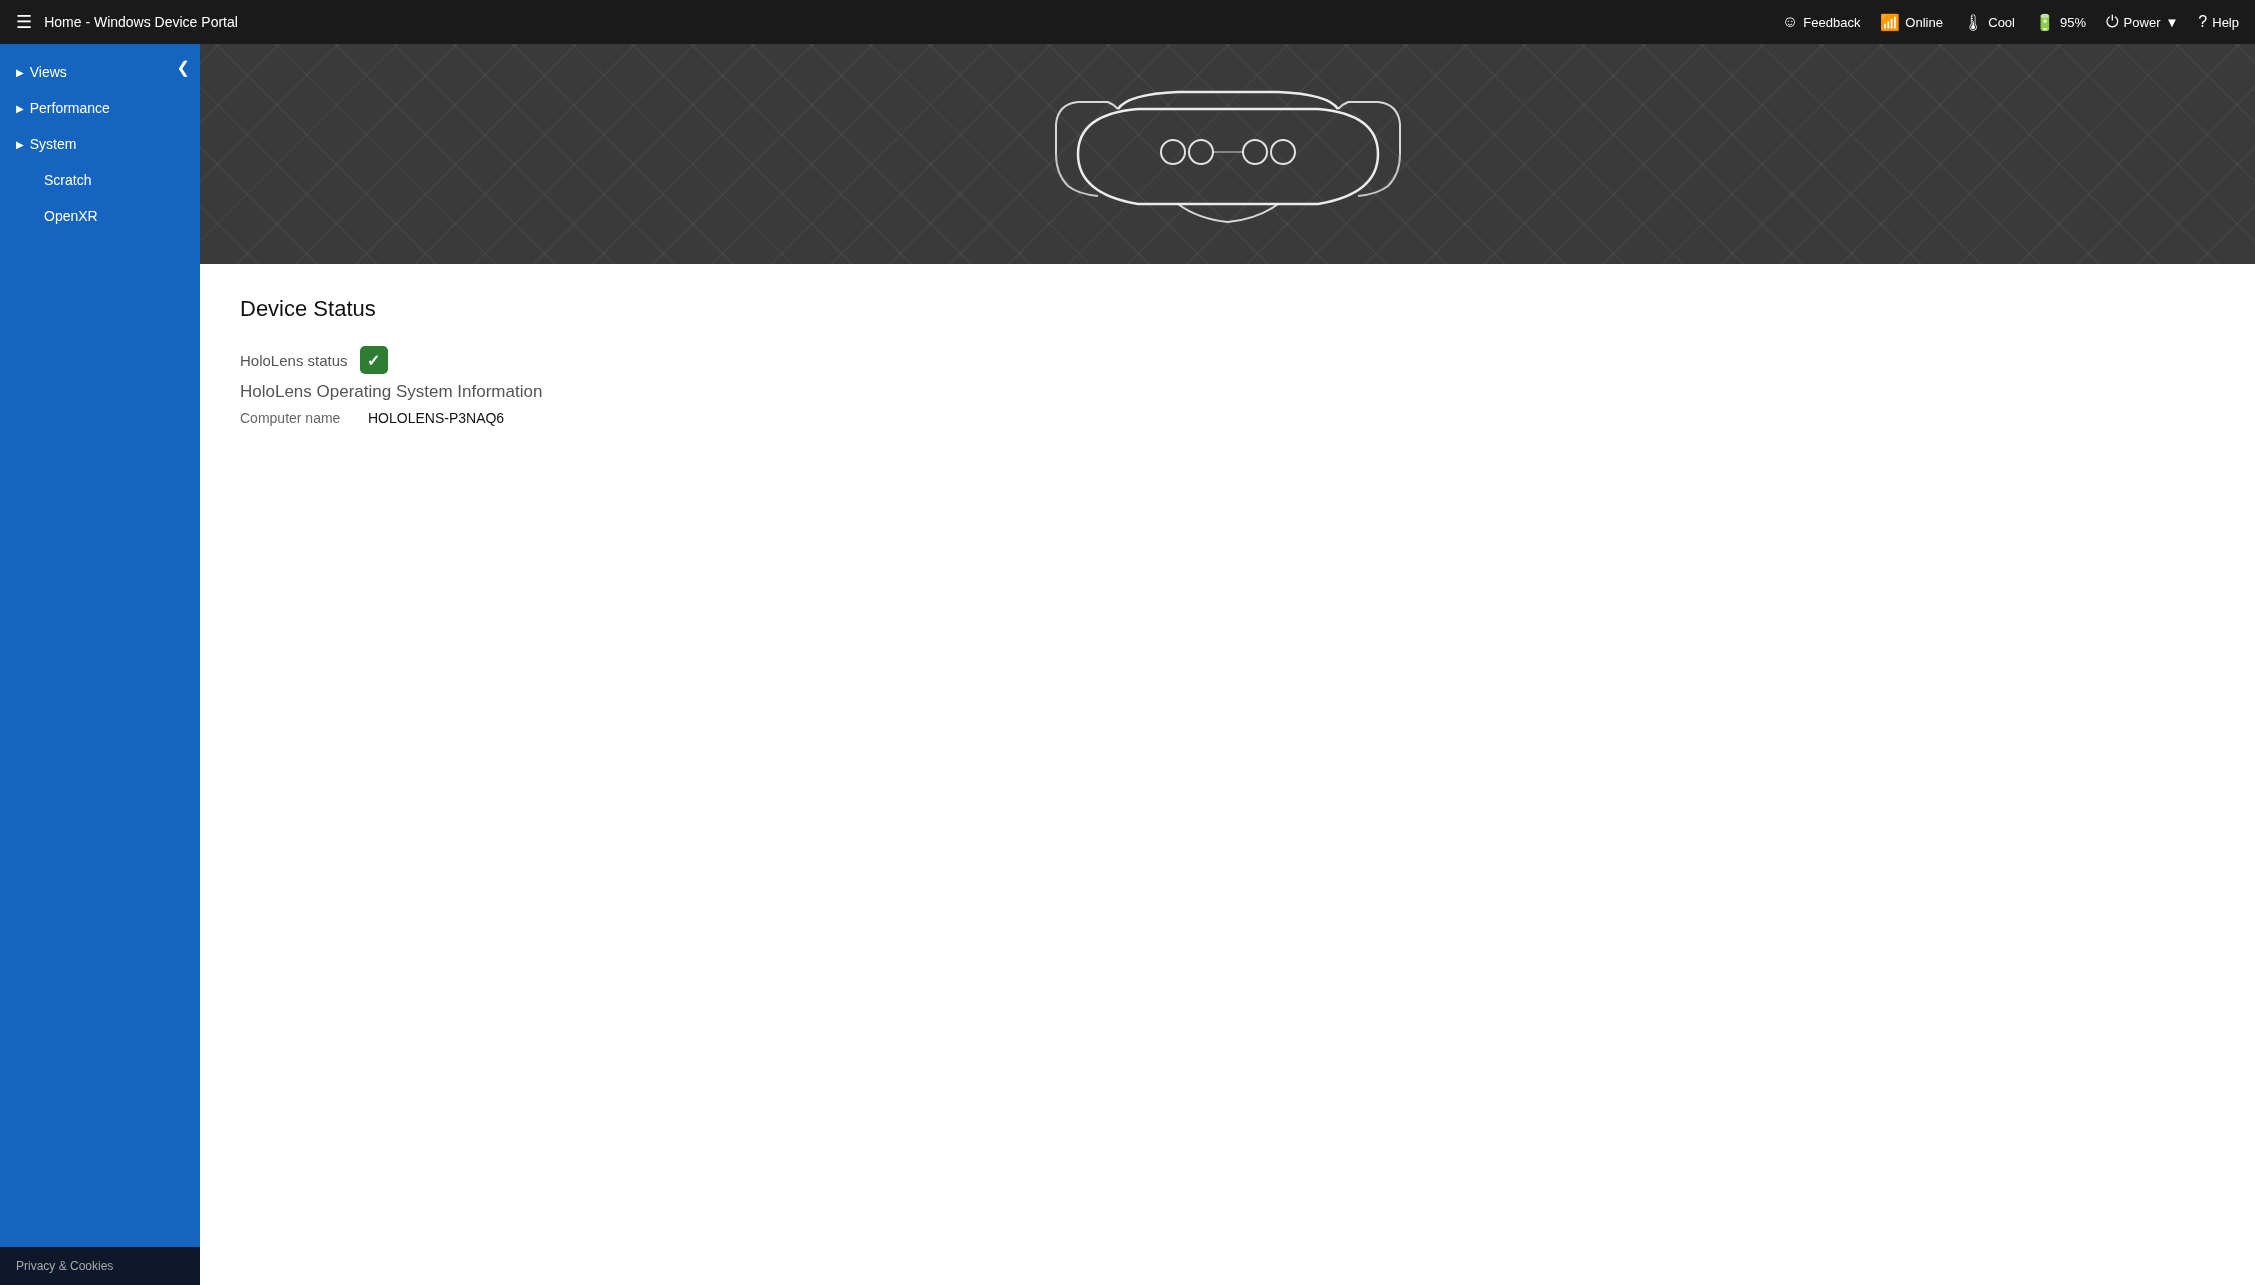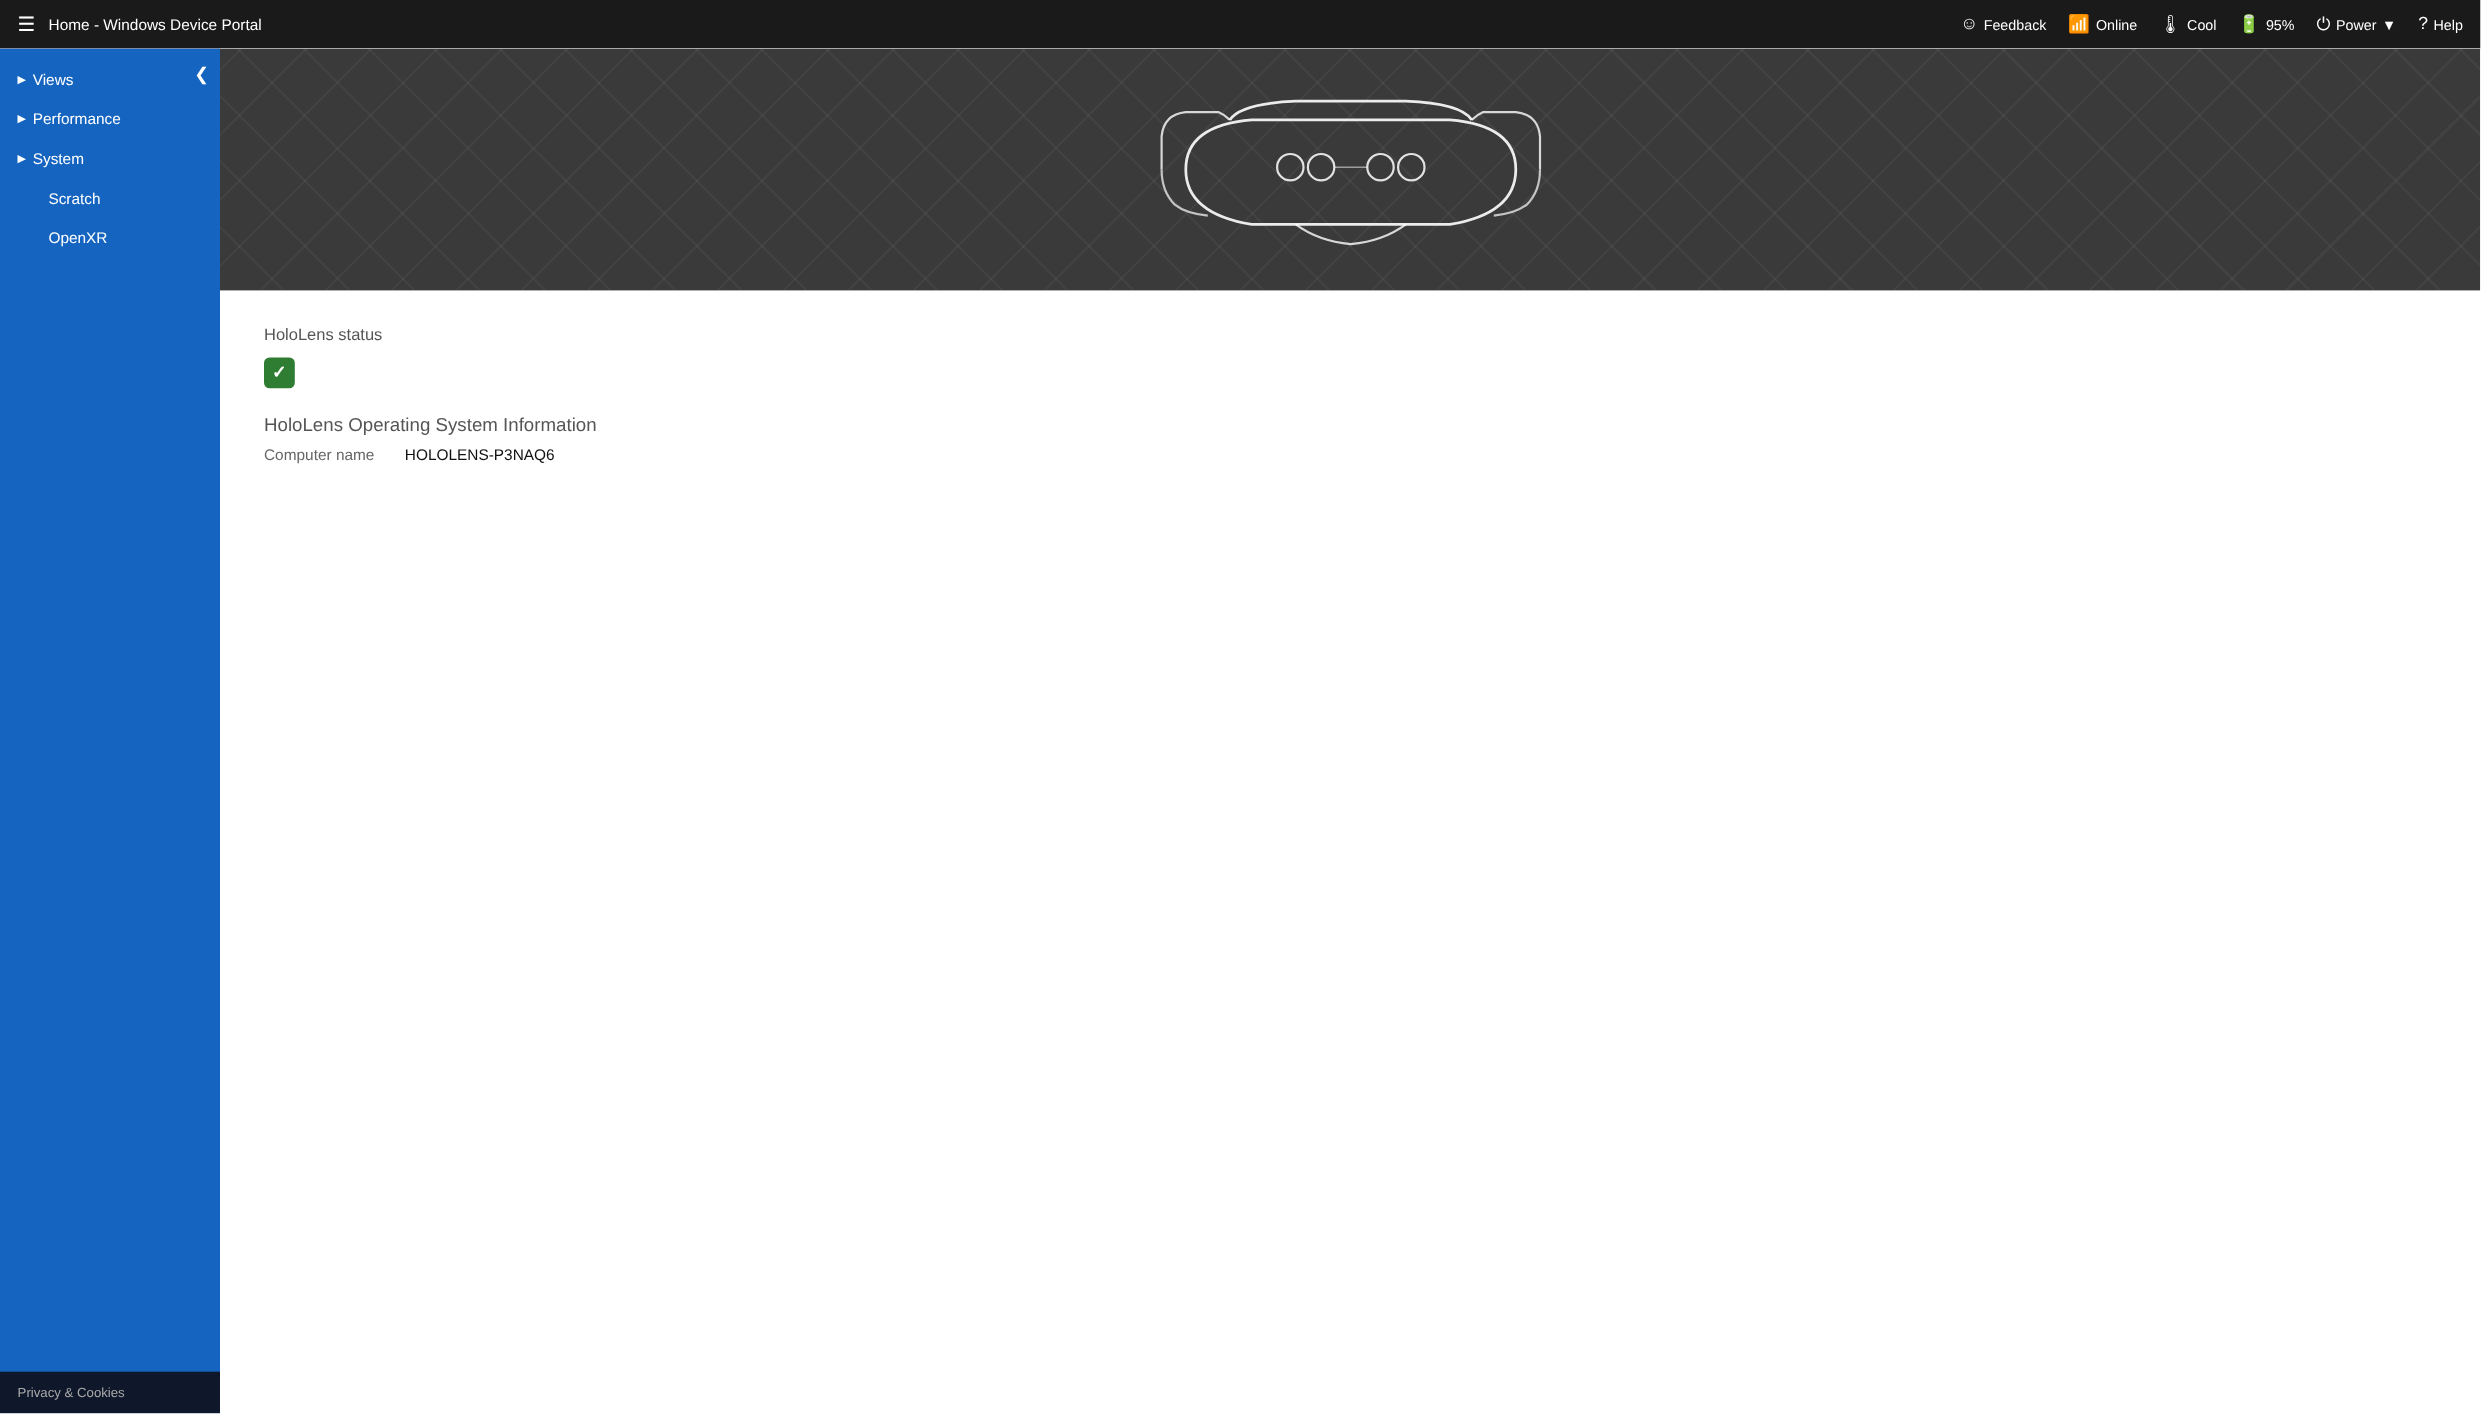--- a/index.html
+++ b/index.html
@@ -151,23 +151,23 @@
       padding: 32px 40px;
     }
     .device-status-title {
       font-size: 22px;
       font-weight: 300;
       color: #111;
       margin-bottom: 24px;
     }
     .hololens-status-row {
       display: flex;
+      align-items: center;
       gap: 12px;
-      margin-bottom: 24px;
-      flex-direction: column;
+      margin-bottom: 8px;
     }
     .hololens-status-label {
       font-size: 15px;
       color: #555;
     }
     .status-checkmark {
       background: #2e7d32;
       color: white;
       width: 28px;
       height: 28px;
@@ -296,20 +296,21 @@
         <path d="M 195 78 L 225 78" stroke="white" stroke-width="1.5" opacity="0.5"></path>
 
         <path d="M 160 130 Q 180 145 210 148 Q 240 145 260 130" fill="none" stroke="white" stroke-width="2" opacity="0.8"></path>
 
         <path d="M 38 80 Q 38 100 50 112 Q 60 120 80 122" fill="none" stroke="white" stroke-width="2" opacity="0.7"></path>
         <path d="M 382 80 Q 382 100 370 112 Q 360 120 340 122" fill="none" stroke="white" stroke-width="2" opacity="0.7"></path>
       </svg>
     </div>
 
     <div class="device-status-area">
+      <h2 class="device-status-title">Device Status</h2>
 
       <div class="hololens-status-row">
         <span class="hololens-status-label">HoloLens status</span>
         <div class="status-checkmark">✓</div>
       </div>
 
       <h3 class="os-info-title">HoloLens Operating System Information</h3>
 
       <div class="info-row">
         <span class="info-label">Computer name</span>

